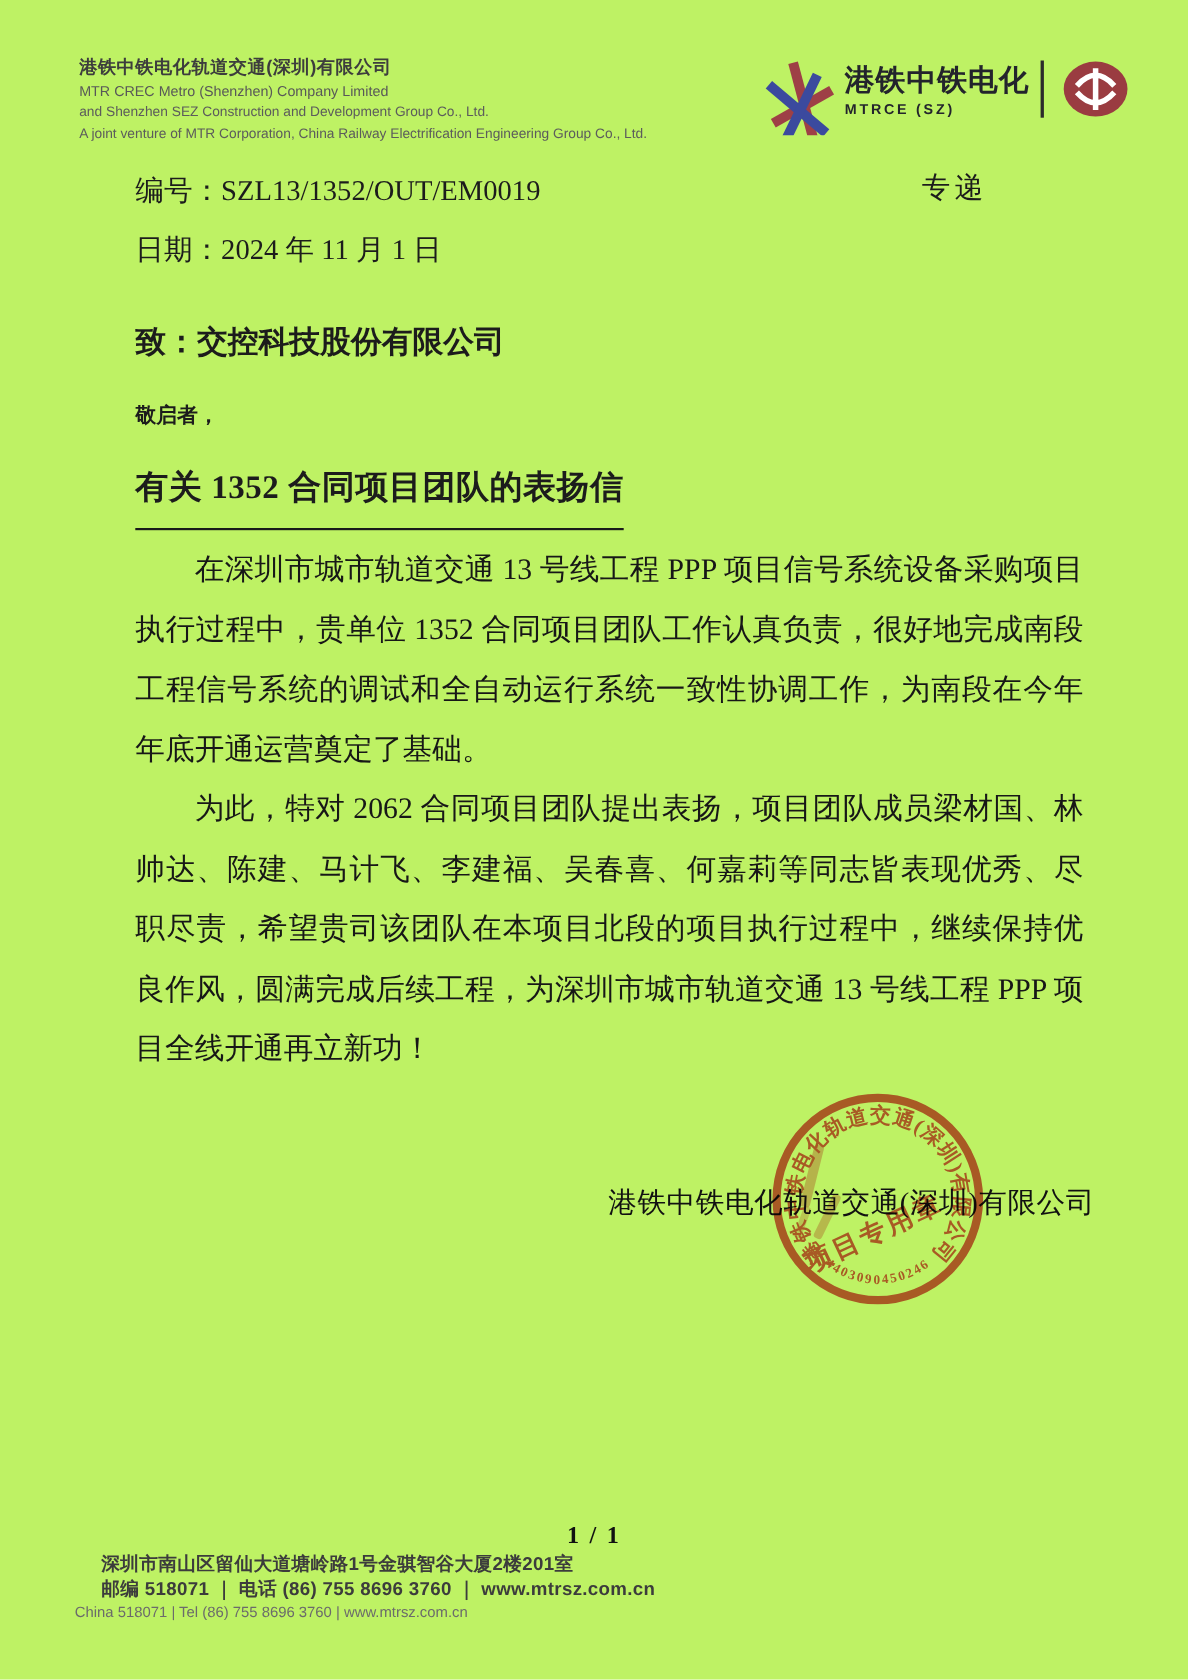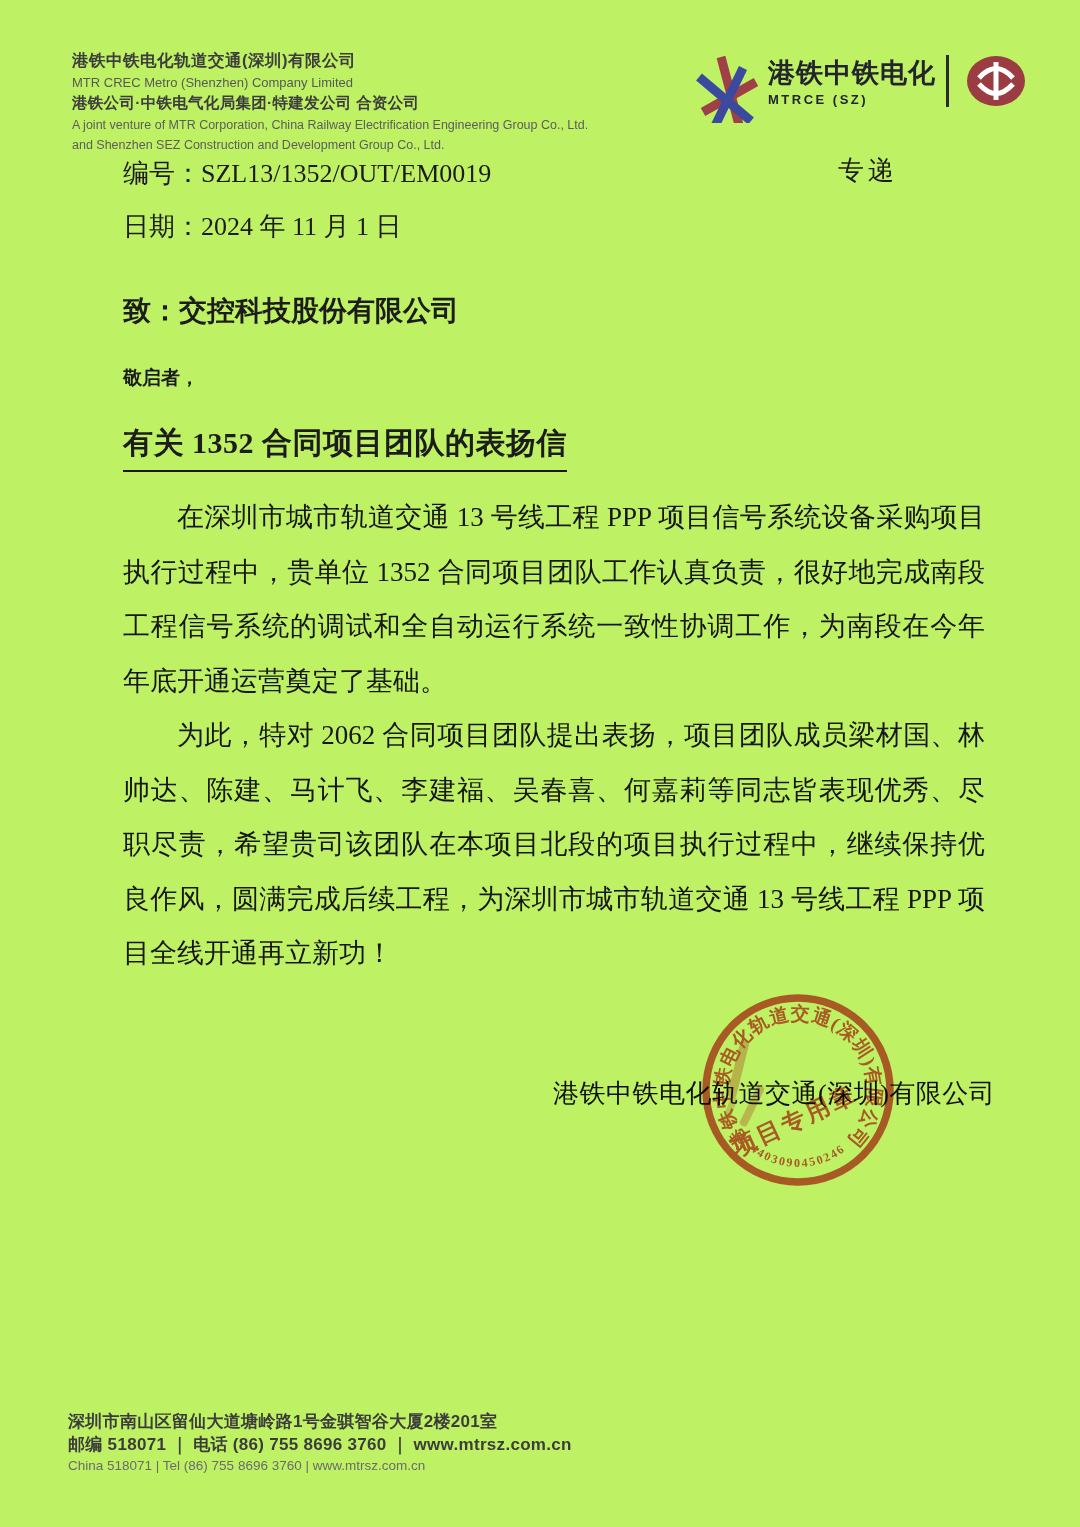--- a/index.html
+++ b/index.html
@@ -31,55 +31,54 @@
   
   .ref-row   { position:absolute; left:123px; top:156px; font-size:26px; white-space:nowrap; }
   .delivery  { position:absolute; left:838px; top:153px; font-size:26px; letter-spacing:4px; }
   .date-row  { position:absolute; left:123px; top:209px; font-size:26px; white-space:nowrap; }
 
   .recipient-line { position:absolute; left:123px; top:292px; font-size:28px; font-weight:700; }
   .salutation     { position:absolute; left:123px; top:365px; font-size:19px; font-weight:700; }
 
   .letter-title {
     position:absolute; left:123px; top:423px; font-size:30px; font-weight:700;
-    border-bottom:2.5px solid #1a1a1a; padding-bottom:6px; letter-spacing:.5px;
+    border-bottom:2.5px solid #1a1a1a; padding-bottom:16px; letter-spacing:.5px;
   }
 
   
   .letter-body {
     position:absolute; left:123px; top:490px; width:862px;
     font-size:27px; line-height:54.5px; text-align:justify; color:#171717;
   }
   .letter-body p { margin:0; text-indent:2em; }
 
   
   .signature-line { position:absolute; left:553px; top:1076px; font-size:26px; letter-spacing:.5px; color:#111; }
   .company-stamp  { position:absolute; left:696px; top:988px; width:204px; height:204px;
                     mix-blend-mode:multiply; opacity:.92; }
   .stamp-font { font-family:"Liberation Serif","DejaVu Serif",serif; font-weight:700; }
 
   
   .page-number { position:absolute; left:0; right:0; top:1383px; text-align:center;
                  font-size:22px; font-weight:700; letter-spacing:2px; color:#111; }
   .footer { position:absolute; left:68px; top:1410px; width:960px;
             font-family:"Liberation Sans","DejaVu Sans",sans-serif; }
-  .footer .cn { font-size:17px; color:#3c3c3c; font-weight:600; line-height:23px; letter-spacing:.3px; }
+  .footer .cn { font-size:17px; color:#3c3c3c; font-weight:600; line-height:23px; letter-spacing:.3px;margin-left:24px; }
   .footer .en { font-size:13.5px; color:#6b6b6b; line-height:19px; }
 </style>
 </head>
 <body>
 
 <div class="page">
 
   <div class="company-block">
     <div class="cn1">港铁中铁电化轨道交通(深圳)有限公司</div>
     <div class="en1">MTR CREC Metro (Shenzhen) Company Limited</div>
-    <div class="cn2">港铁公司·中铁电气化局集团·特建发公司 合资公司</div>
+    <div class="en2">and Shenzhen SEZ Construction and Development Group Co., Ltd.</div>
     <div class="en2">A joint venture of MTR Corporation, China Railway Electrification Engineering Group Co., Ltd.</div>
-    <div class="en2">and Shenzhen SEZ Construction and Development Group Co., Ltd.</div>
   </div>
 
   <div class="logo">
     <svg class="logo-mark" viewBox="0 0 68 68">
       <path d="M29 2 L47 70" stroke-width="9" stroke-linecap="butt" fill="none" stroke="#9e4046"></path>
       <path d="M64 27 L11 57" stroke-width="9" fill="none" stroke="#9e4046"></path>
       <path d="M7 22 L59 66" stroke-width="9" fill="none" stroke="#3b4a9e"></path>
       <path d="M51 13 L23 71" stroke-width="9" fill="none" stroke="#3b4a9e"></path>
     </svg>
     <div class="logo-textcol">
@@ -130,20 +129,21 @@
       <textPath href="#serial-path" startOffset="50%">4403090450246</textPath>
     </text>
 
     <g opacity="0.75">
       <rect x="38" y="52" width="9" height="58" rx="3" transform="rotate(14 42 80)" opacity=".55" fill="#e0514c"></rect>
       <rect x="52" y="96" width="8" height="44" rx="3" transform="rotate(26 56 118)" opacity=".5" fill="#e0514c"></rect>
       <rect x="30" y="108" width="7" height="30" rx="3" transform="rotate(20 33 123)" opacity=".4" fill="#e0514c"></rect>
     </g>
   </svg>
 
+  <div class="page-number">1 / 1</div>
 
   <div class="footer">
     <div class="cn">深圳市南山区留仙大道塘岭路1号金骐智谷大厦2楼201室</div>
     <div class="cn">邮编 518071 ｜ 电话 (86) 755 8696 3760 ｜ www.mtrsz.com.cn</div>
     <div class="en">China 518071 | Tel (86) 755 8696 3760 | www.mtrsz.com.cn</div>
   </div>
 
 </div>
 
 </body></html>

